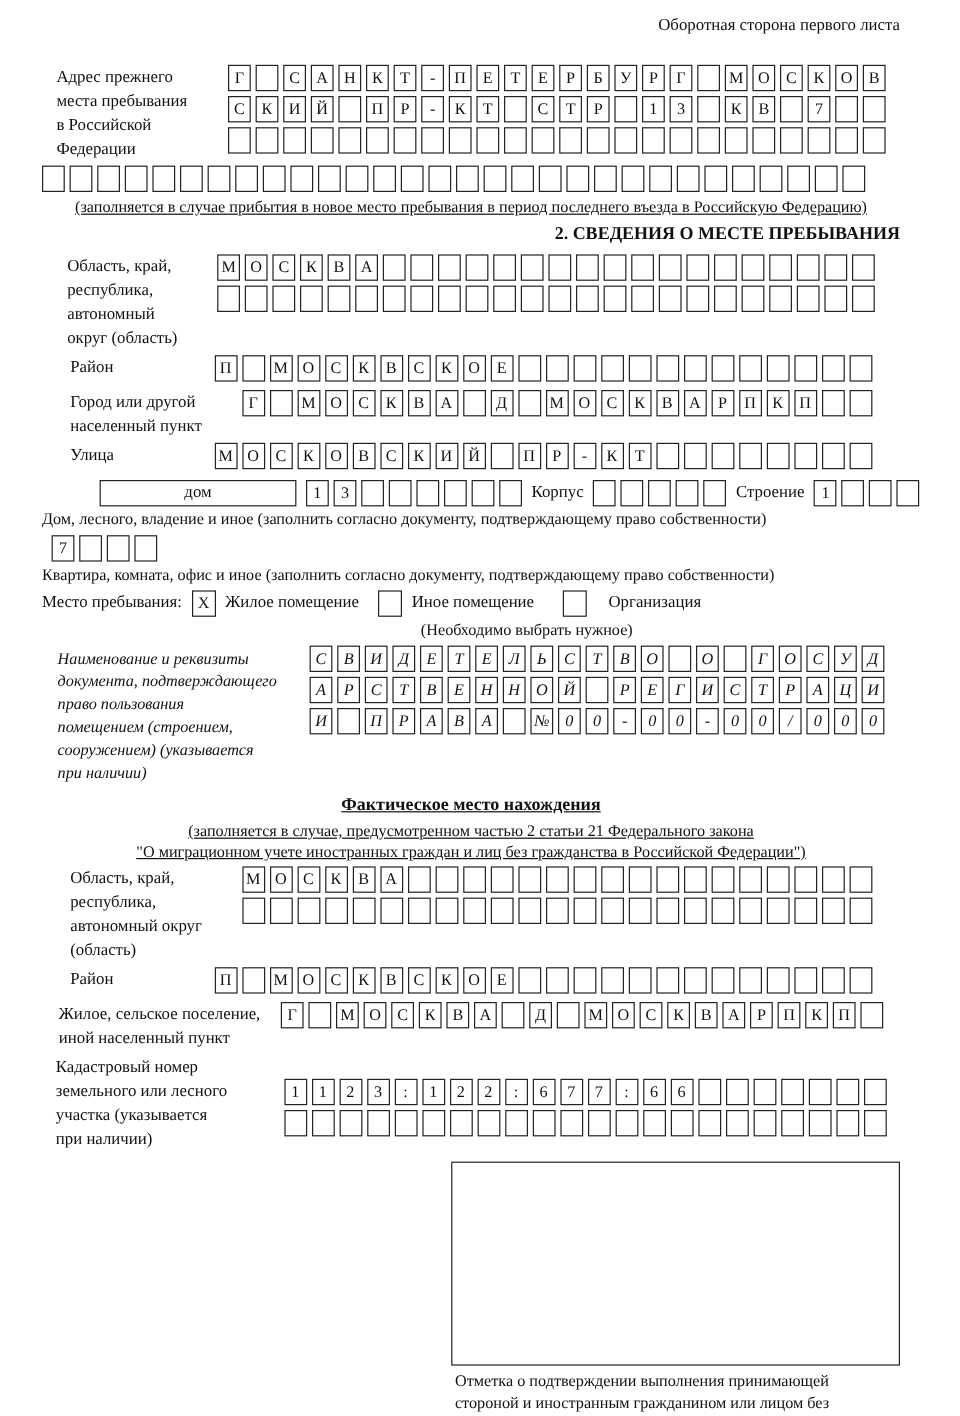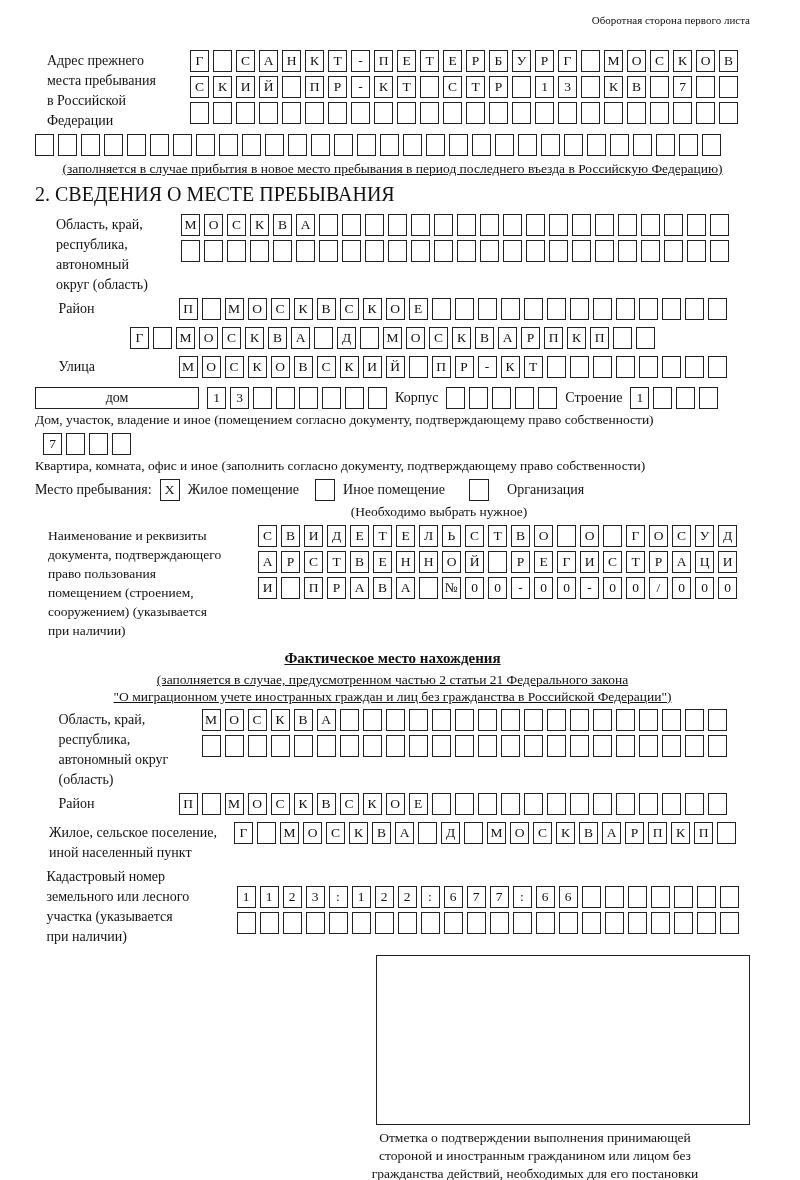--- a/index.html
+++ b/index.html
@@ -4,39 +4,39 @@
 <style>
   html,body{margin:0;padding:0;background:#fff;}
   body{
     width:800px;height:1180px;box-sizing:border-box;
     padding:14px 50px 10px 35px;
     color:#111;
     font-family:"Liberation Serif","DejaVu Serif",serif;
     font-size:14px;
     overflow:hidden;
   }
-  .hdr-note{text-align:right;font-size:11px;margin-bottom:24px;}
+  .hdr-note{text-align:right;font-size:14px;margin-bottom:24px;}
   .fieldblock{display:flex;align-items:flex-start;margin-bottom:3px;justify-content:center;}
   .fieldlabel{flex:none;white-space:pre-line;line-height:20px;font-size:14px;padding-top:1px;}
   .w143{width:143px}.w125{width:125px}.w120{width:120px}.w185{width:185px}.w210{width:210px}.w190{width:190px}
   .cells{flex:none;}
   .cellrow{display:flex;gap:4px;margin-bottom:4px;}
   .cell{
     flex:none;width:17px;height:20px;border:1.5px solid #222;
     display:flex;align-items:center;justify-content:center;
     font-size:13.5px;line-height:1;background:#fff;
   }
   .widebox{
     flex:none;height:20px;border:1.5px solid #222;
     display:flex;align-items:center;justify-content:center;
     font-size:14px;
   }
   .centernote{text-align:center;font-size:13.5px;margin:2px 0 4px 0;line-height:17px;text-decoration:underline;}
   .leftnote{font-size:13.5px;margin:1px 0 5px 0;line-height:17px;}
-  .sectitle{text-align:left;font-weight:normal;font-size:20px;margin:6px 0 8px 0;}
+  .sectitle{text-align:right;font-weight:bold;font-size:15px;margin:6px 0 8px 0;}
   .subtitle{text-align:center;font-weight:bold;font-size:15px;margin:10px 0 4px 0;text-decoration:underline;}
   .inline-row{display:flex;align-items:center;gap:8px;margin:4px 0 2px 0;}
   .checkbox{
     flex:none;width:18px;height:20px;border:1.5px solid #222;
     display:flex;align-items:center;justify-content:center;font-size:13.5px;
   }
   .stamp-box{
     width:372px;height:168px;border:1.5px solid #222;
     margin:8px 0 4px auto;
   }
@@ -260,20 +260,22 @@
         <div class="cell"></div>
         <div class="cell"></div>
         <div class="cell"></div>
         <div class="cell"></div>
         <div class="cell"></div>
       </div>
   </div>
 </div>
 
 <div class="fieldblock">
+  <div class="fieldlabel w143">Город или другой
+населенный пункт</div>
   <div class="cells">
     <div class="cellrow">
         <div class="cell">Г</div>
         <div class="cell"></div>
         <div class="cell">М</div>
         <div class="cell">О</div>
         <div class="cell">С</div>
         <div class="cell">К</div>
         <div class="cell">В</div>
         <div class="cell">А</div>
@@ -321,21 +323,21 @@
         <div class="cell"></div>
         <div class="cell"></div>
         <div class="cell"></div>
         <div class="cell"></div>
         <div class="cell"></div>
         <div class="cell"></div>
       </div>
   </div>
 </div>
 
-<div class="inline-row" style="gap:0;margin-top:5px;">
+<div class="inline-row" style="gap:0;margin-top:5px;margin-left:48px;">
   <div class="widebox" style="width:162px;">дом</div>
   <div class="gap8"></div>
   <div class="cellrow" style="margin-bottom:0;">
       <div class="cell">1</div>
       <div class="cell">3</div>
       <div class="cell"></div>
       <div class="cell"></div>
       <div class="cell"></div>
       <div class="cell"></div>
       <div class="cell"></div>
@@ -354,21 +356,21 @@
   <div class="gap8"></div>
   <span>Строение</span>
   <div class="gap8"></div>
   <div class="cellrow" style="margin-bottom:0;">
       <div class="cell">1</div>
       <div class="cell"></div>
       <div class="cell"></div>
       <div class="cell"></div>
     </div>
 </div>
-<div class="leftnote">Дом, участок, владение и иное (помещением согласно документу, подтверждающему право собственности)</div>
+<div class="leftnote">Дом, лесного, владение и иное (заполнить согласно документу, подтверждающему право собственности)</div>
 
 <div class="inline-row" style="gap:0;">
   <div class="gap8"></div>
   <div class="cellrow" style="margin-bottom:0;">
       <div class="cell">7</div>
       <div class="cell"></div>
       <div class="cell"></div>
       <div class="cell"></div>
     </div>
 </div>
@@ -378,21 +380,21 @@
   <span>Место пребывания:</span>
   <span class="checkbox">X</span>
   <span>Жилое помещение</span>
   <span class="checkbox" style="margin-left:8px;"></span>
   <span>Иное помещение</span>
   <span class="checkbox" style="margin-left:16px;"></span>
   <span style="margin-left:10px;">Организация</span>
 </div>
 <div class="leftnote" style="margin-left:93px;text-align:center;">(Необходимо выбрать нужное)</div>
 
-<div class="fieldblock" style="margin-top:4px;">
+<div class="fieldblock" style="margin-top:4px;font-style:italic;">
   <div class="fieldlabel w210" style="line-height:19px;font-size:13.5px;">Наименование и реквизиты
 документа, подтверждающего
 право пользования
 помещением (строением,
 сооружением) (указывается
 при наличии)</div>
   <div class="cells">
     <div class="cellrow">
         <div class="cell">С</div>
         <div class="cell">В</div>

